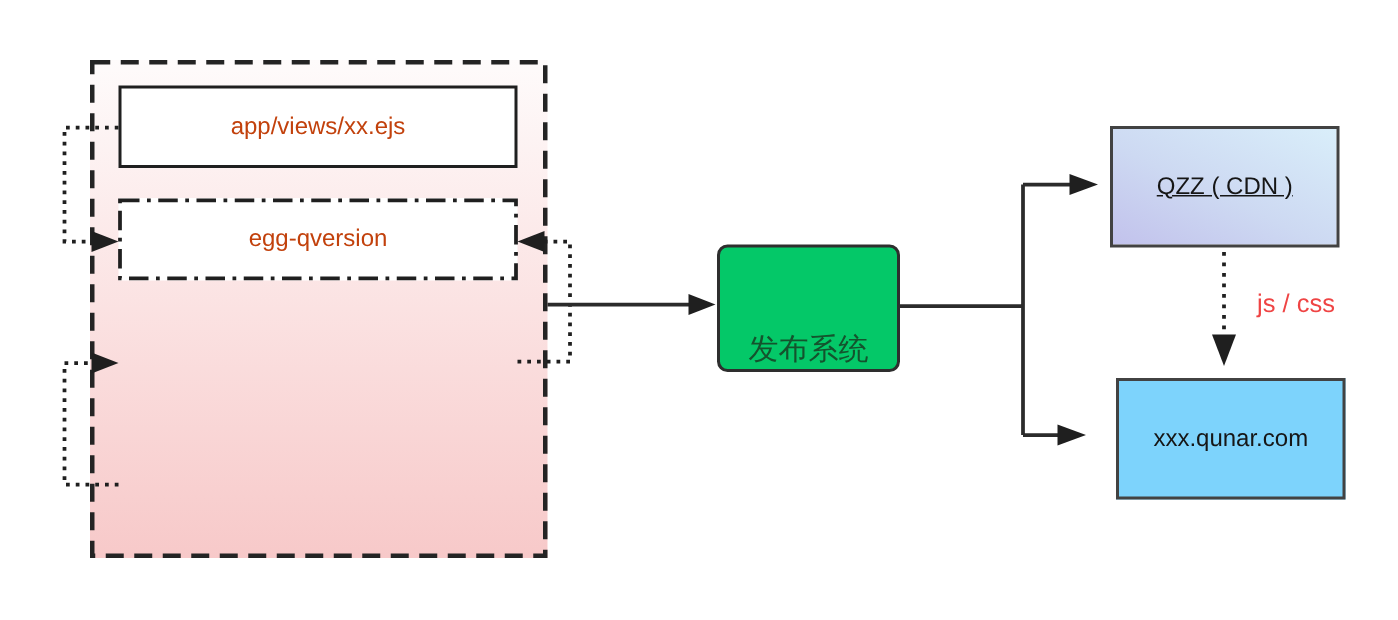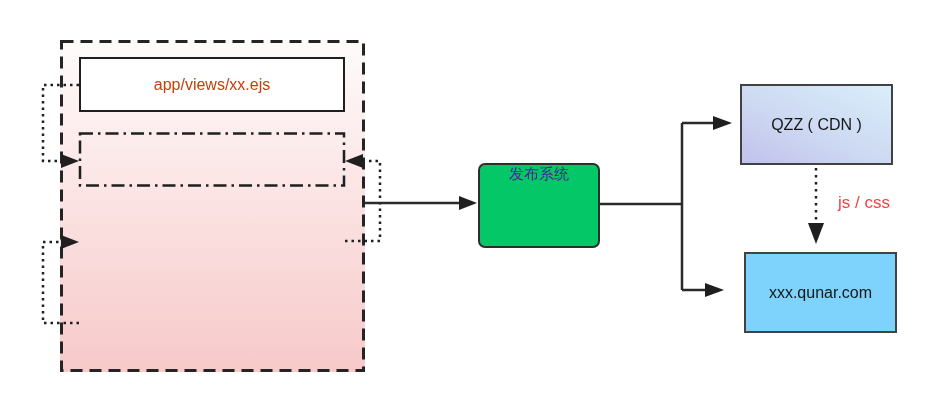--- a/index.html
+++ b/index.html
@@ -8,40 +8,43 @@
   .outer-bg { position:absolute; left:60px; top:40px; width:305px; height:332px;
     background:linear-gradient(180deg,#fefbfb 0%,#fbe2e2 50%,#f7c9c9 100%); }
   .lbox { position:absolute; left:79px; width:266px; background:#fff; border:2.5px solid #1f1f1f;
     display:flex; align-items:center; justify-content:center; font-size:16px; color:#c2410c; }
   #box-app { top:57px; height:55px; }
   #box-egg { top:132px; height:55px; border:none; }
   #box-ver { top:213px; height:60px; }
   #box-src { top:295px; height:57px; }
   .green-box { position:absolute; left:478px; top:163px; width:122px; height:85px;
     background:#04c868; border:2px solid #2e2e2e; border-radius:7px;
-    display:flex; align-items:flex-start; justify-content:center; font-size:15px; color:#4c1d95; }
+    display:flex; align-items:flex-end; justify-content:center; font-size:20px; color:#14532d; }
   .qzz-box { position:absolute; left:740px; top:84px; width:153px; height:81px;
     background:linear-gradient(205deg,#d9eefa 0%,#cdd9f2 55%,#c2c2ec 100%); border:2px solid #424242;
-    display:flex; align-items:center; justify-content:center; font-size:16px; color:#161616; }
+    display:flex; align-items:center; justify-content:center; font-size:16px; color:#161616;text-decoration:underline; }
   .site-box { position:absolute; left:744px; top:252px; width:153px; height:81px;
     background:#7dd3fc; border:2px solid #424242;
     display:flex; align-items:center; justify-content:center; font-size:16px; color:#161616; }
   .jscss { position:absolute; left:838px; top:193px; font-size:17px; color:#ef4444; }
   .big-title { position:absolute; left:253px; top:142px; font-size:62px; color:#000;
     white-space:nowrap; z-index:10; }
   svg.overlay { position:absolute; left:0; top:0; pointer-events:none; z-index:5; }
 </style>
 </head>
 <body>
 
 <div id="canvas">
   <div class="outer-bg"></div>
 
   <div class="lbox" id="box-app">
     <span>app/views/xx.ejs</span>
+  </div>
+  <div class="lbox" id="box-egg">
+    <span>egg-qversion</span>
   </div>
 
   <div class="green-box">
     <span>发布系统</span>
   </div>
 
   <div class="qzz-box">
     <span>QZZ ( CDN )</span>
   </div>
   <div class="site-box">

